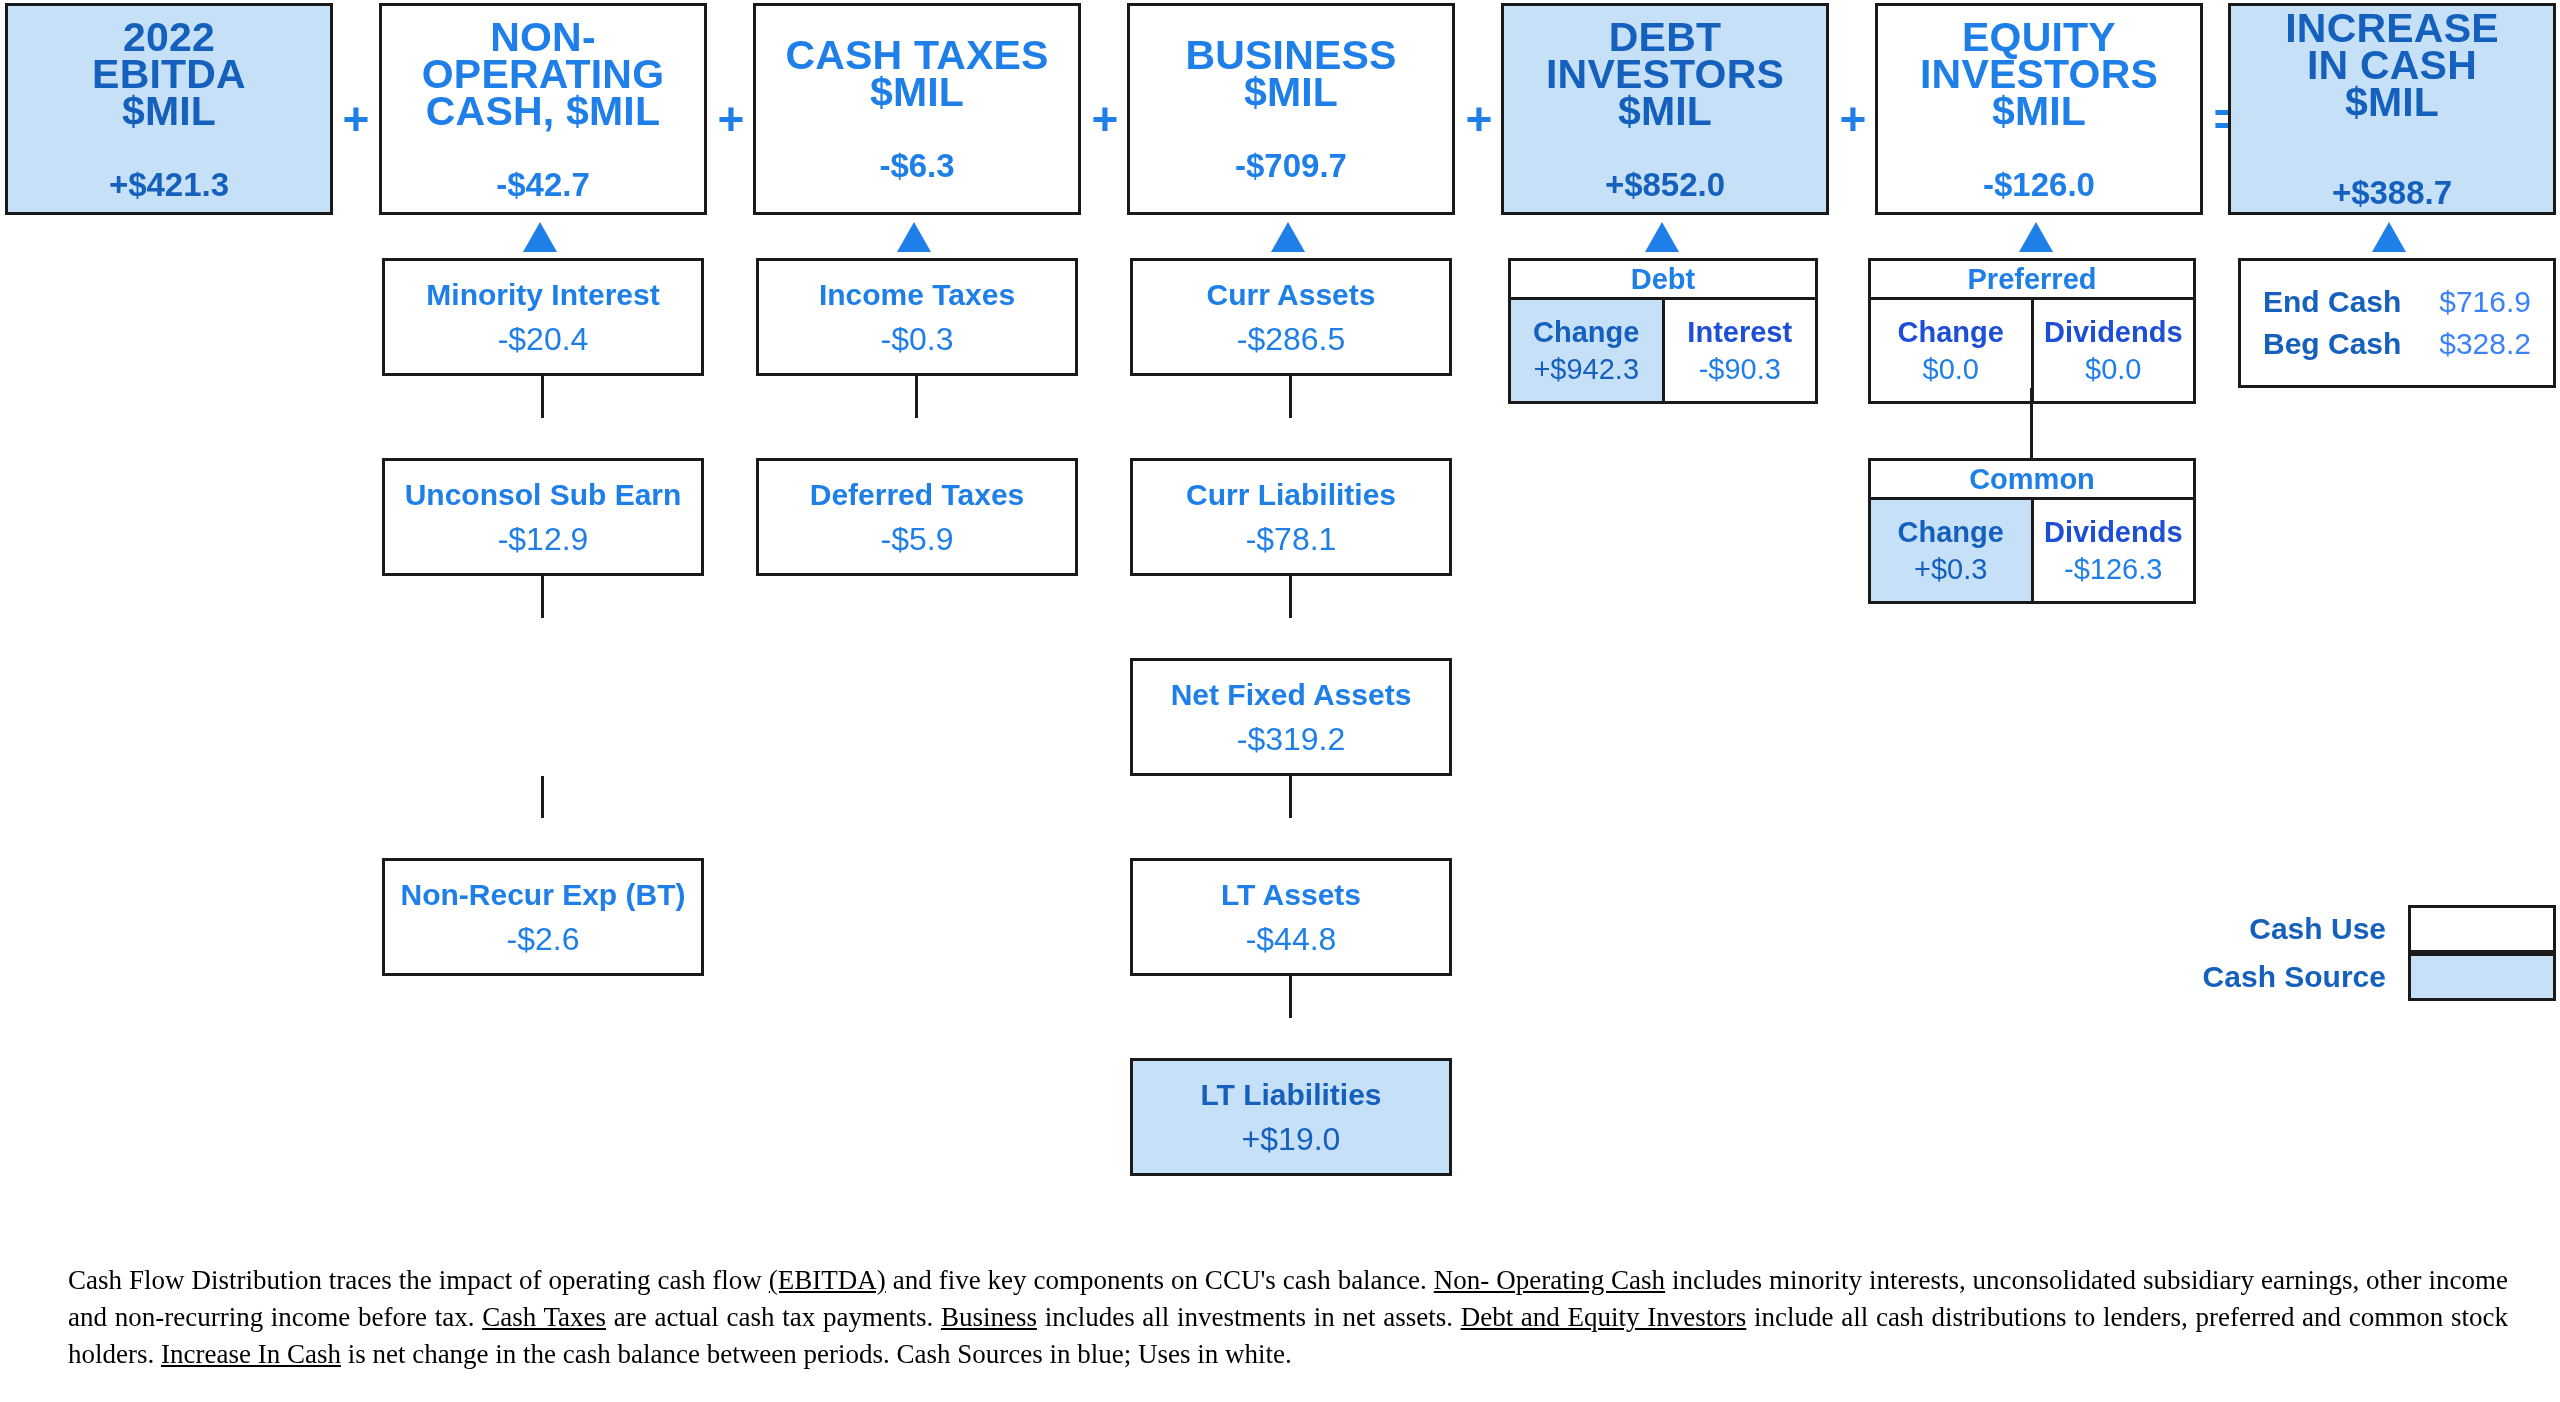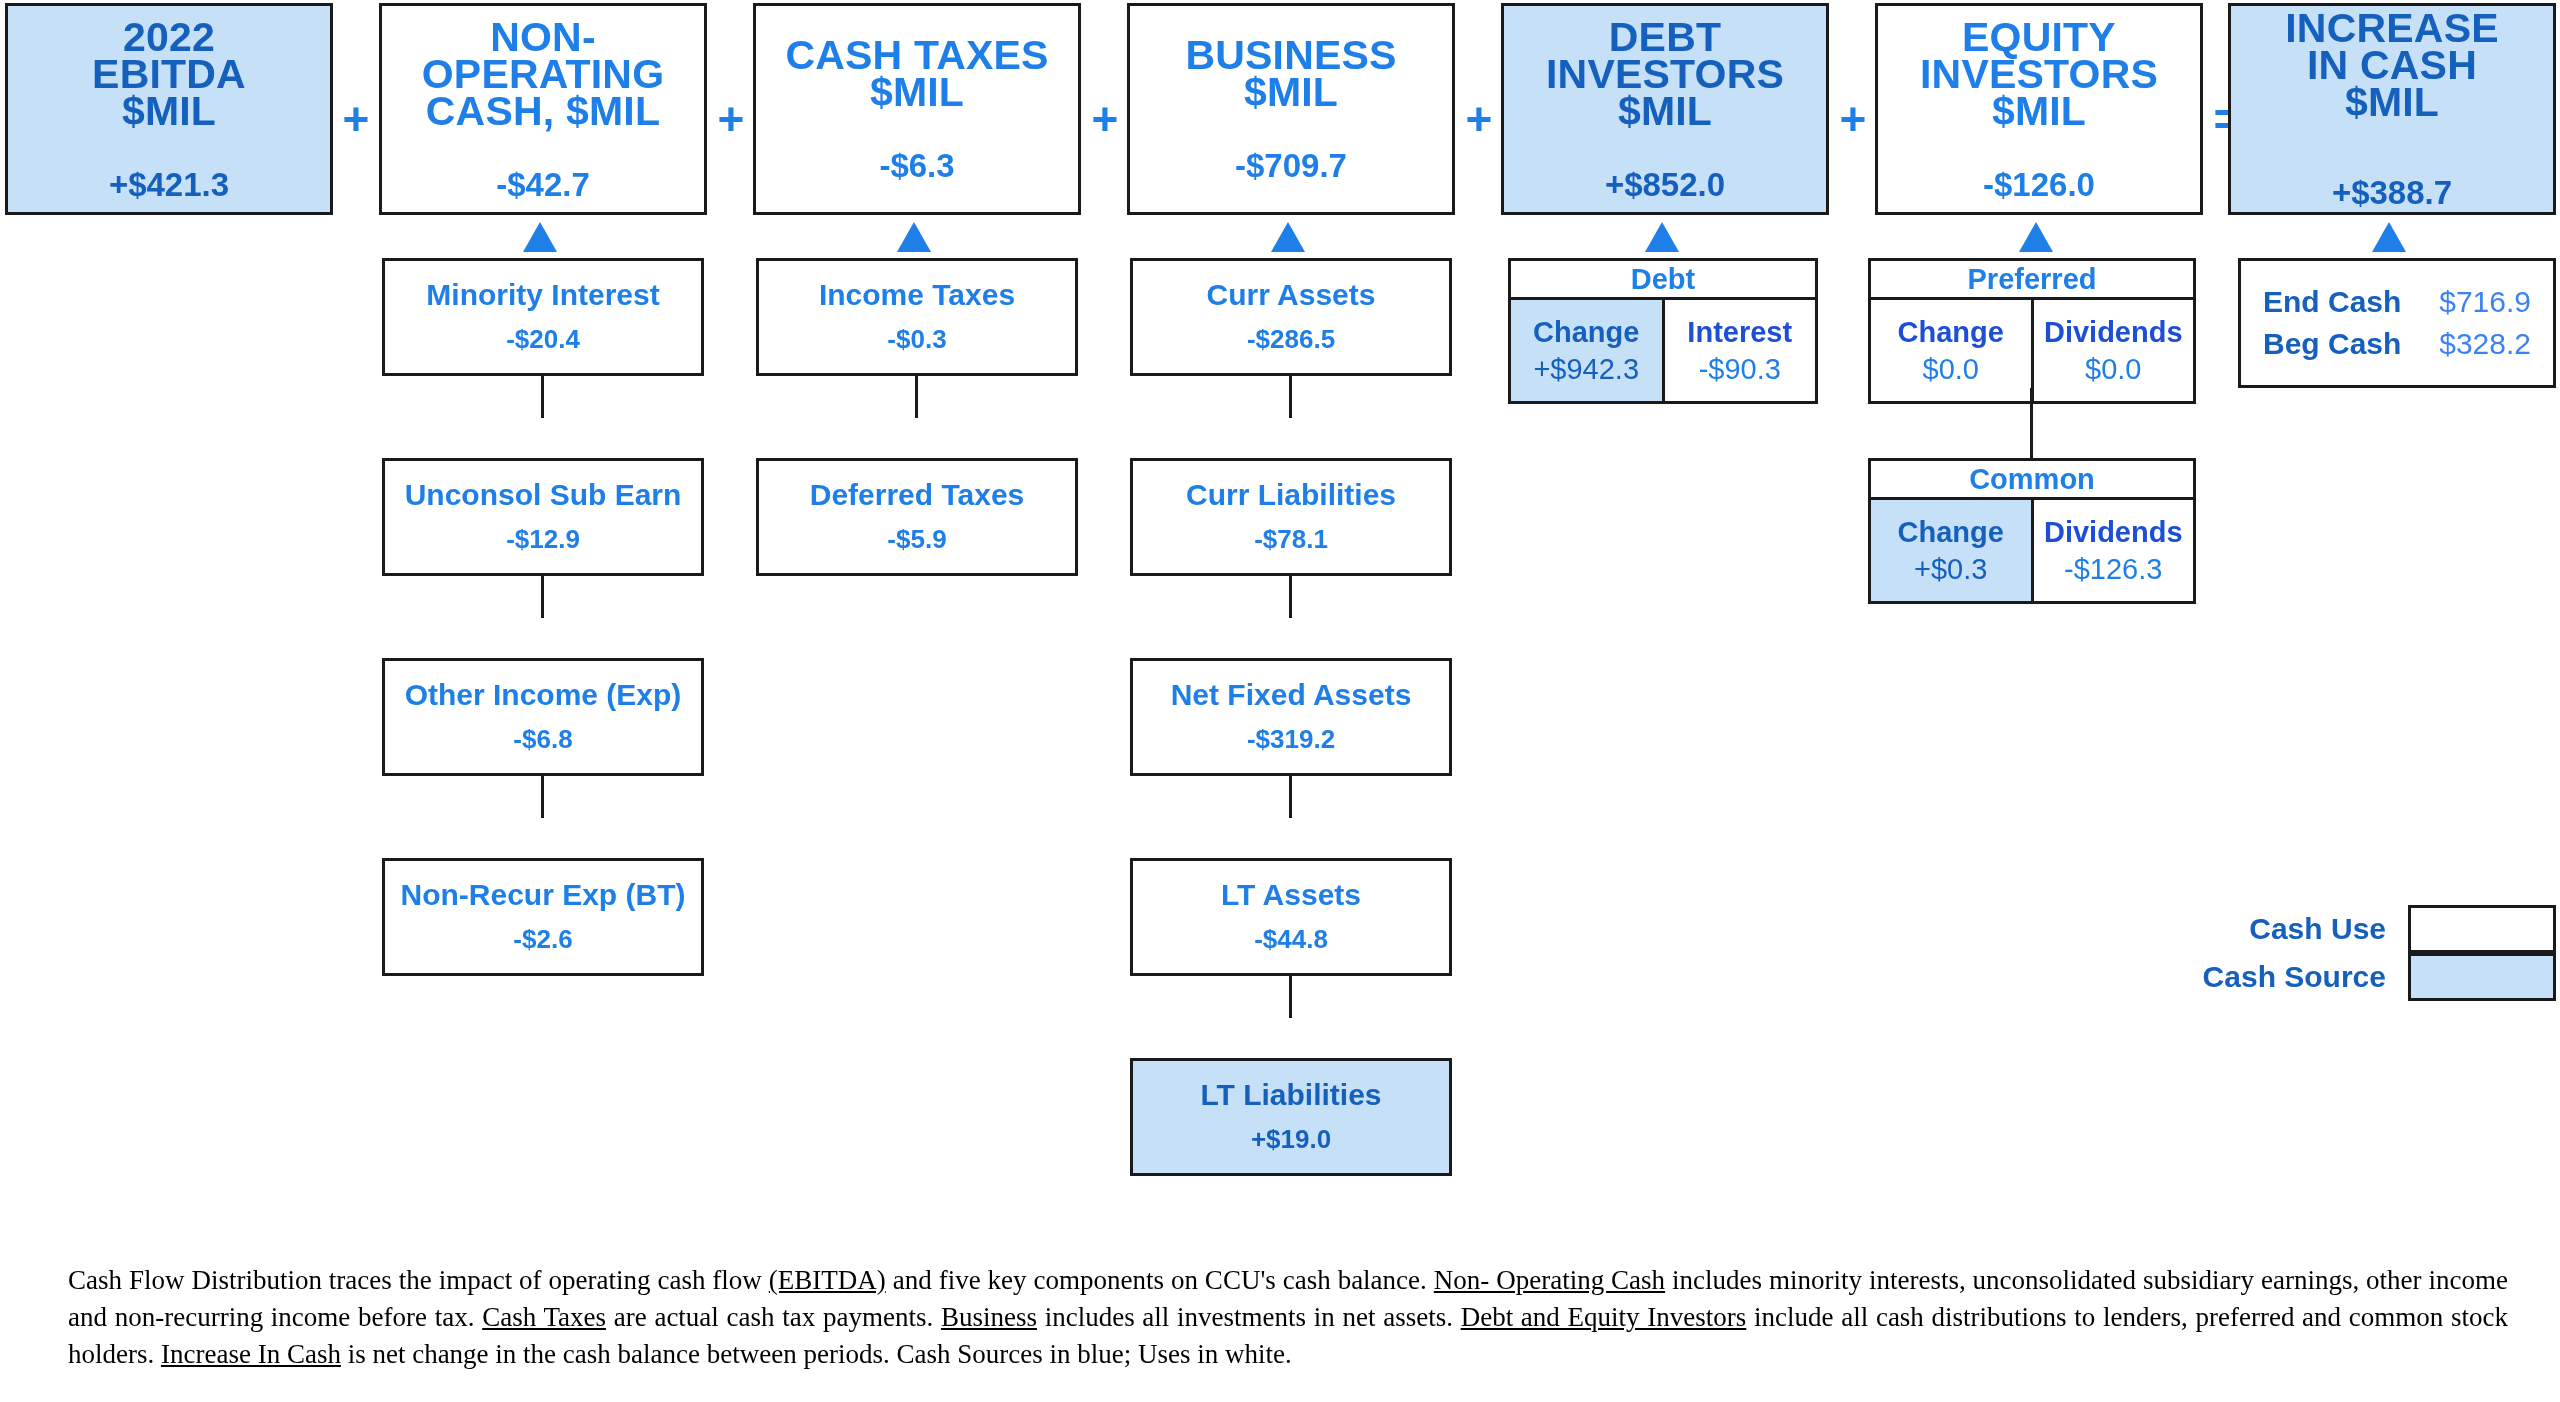--- a/index.html
+++ b/index.html
@@ -30,21 +30,21 @@
   .uparrow{position:absolute;width:0;height:0;
            border-left:17px solid transparent;border-right:17px solid transparent;
            border-bottom:30px solid #1f7fe8;}
 
   
   .vline{position:absolute;width:3px;background:#1a1a1a;}
 
   
   .sub{width:322px;height:118px;}
   .sub .lbl{color:#1f7fe8;font-weight:bold;font-size:30px;line-height:34px;}
-  .sub .amt{color:#1f7fe8;font-weight:bold;font-size:26px;line-height:34px;margin-top:10px;}
+  .sub .amt{color:#1f7fe8;font-weight:normal;font-size:32px;line-height:34px;margin-top:10px;}
   .sub.src .lbl{color:#1560bd;}
   .sub.src .amt{color:#1560bd;}
 
   
   .minitable{position:absolute;box-sizing:border-box;}
   .mt-head{box-sizing:border-box;border:3px solid #1a1a1a;background:#ffffff;
            height:42px;display:flex;align-items:center;justify-content:center;}
   .mt-head span{color:#1f7fe8;font-weight:bold;font-size:29px;}
   .mt-body{display:flex;}
   .mt-cell{box-sizing:border-box;border:3px solid #1a1a1a;border-top:none;
@@ -160,24 +160,20 @@
   <div class="box sub" style="left:382px;top:258px;">
     <div class="lbl">Minority Interest</div>
     <div class="amt">-$20.4</div>
   </div>
   <div class="vline" style="left:541px;top:376px;height:42px;"></div>
   <div class="box sub" style="left:382px;top:458px;">
     <div class="lbl">Unconsol Sub Earn</div>
     <div class="amt">-$12.9</div>
   </div>
   <div class="vline" style="left:541px;top:576px;height:42px;"></div>
-  <div class="box sub" style="left:382px;top:658px;">
-    <div class="lbl">Other Income (Exp)</div>
-    <div class="amt">-$6.8</div>
-  </div>
   <div class="vline" style="left:541px;top:776px;height:42px;"></div>
   <div class="box sub" style="left:382px;top:858px;">
     <div class="lbl">Non-Recur Exp (BT)</div>
     <div class="amt">-$2.6</div>
   </div>
 
   <div class="box sub" style="left:756px;top:258px;">
     <div class="lbl">Income Taxes</div>
     <div class="amt">-$0.3</div>
   </div>

